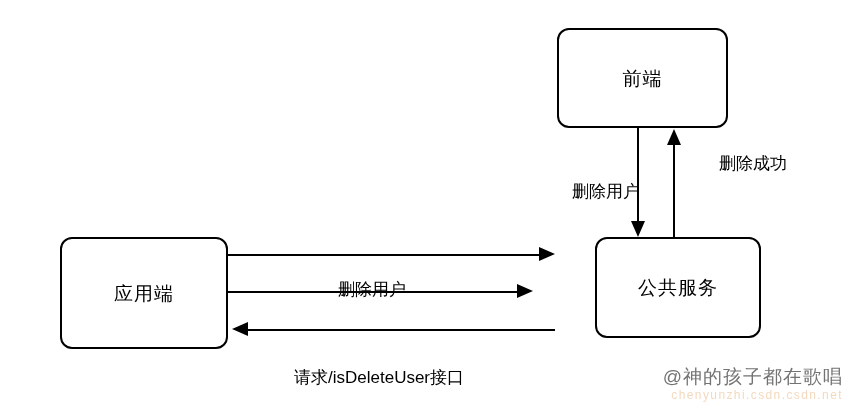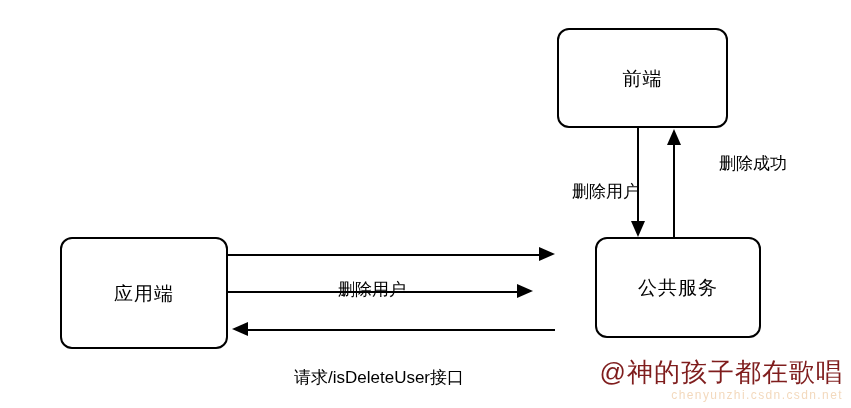--- a/index.html
+++ b/index.html
@@ -97,22 +97,22 @@
 
   
   #watermark {
     position: absolute;
     right: 8px;
     bottom: 6px;
     text-align: right;
     user-select: none;
   }
   #watermark .wm-main {
-    font-size: 26px;
-    color: #7f1d1d;
+    font-size: 19px;
+    color: #737373;
     line-height: 1.15;
     letter-spacing: 1px;
     white-space: nowrap;
   }
   #watermark .wm-sub {
     font-size: 12px;
     color: #f3d9bd;
     letter-spacing: 1.4px;
     line-height: 1.2;
     white-space: nowrap;

